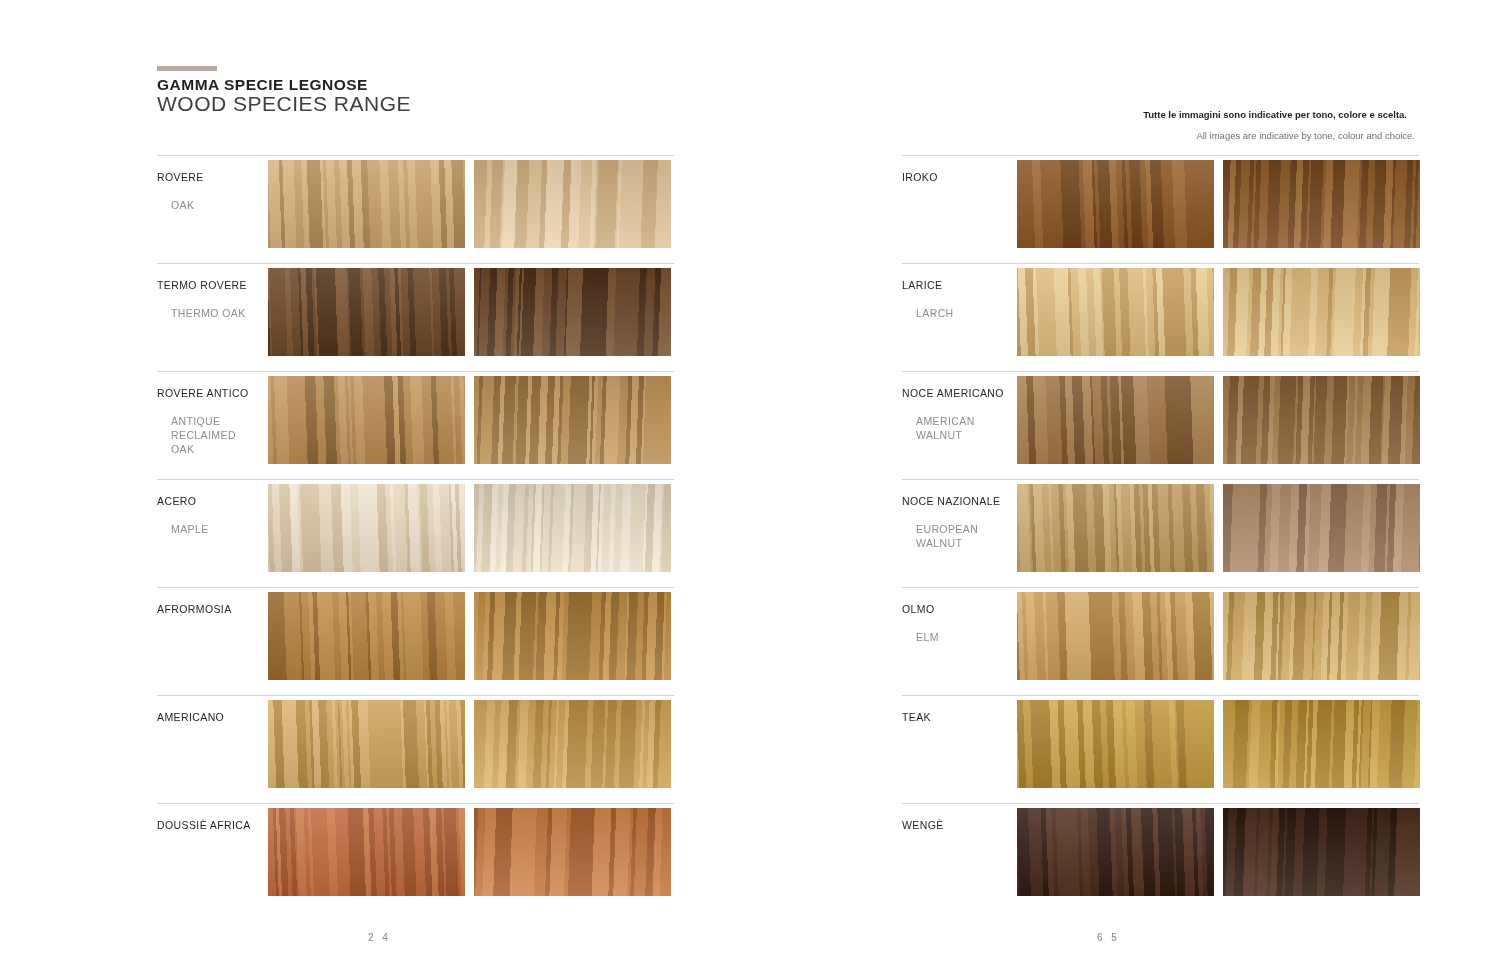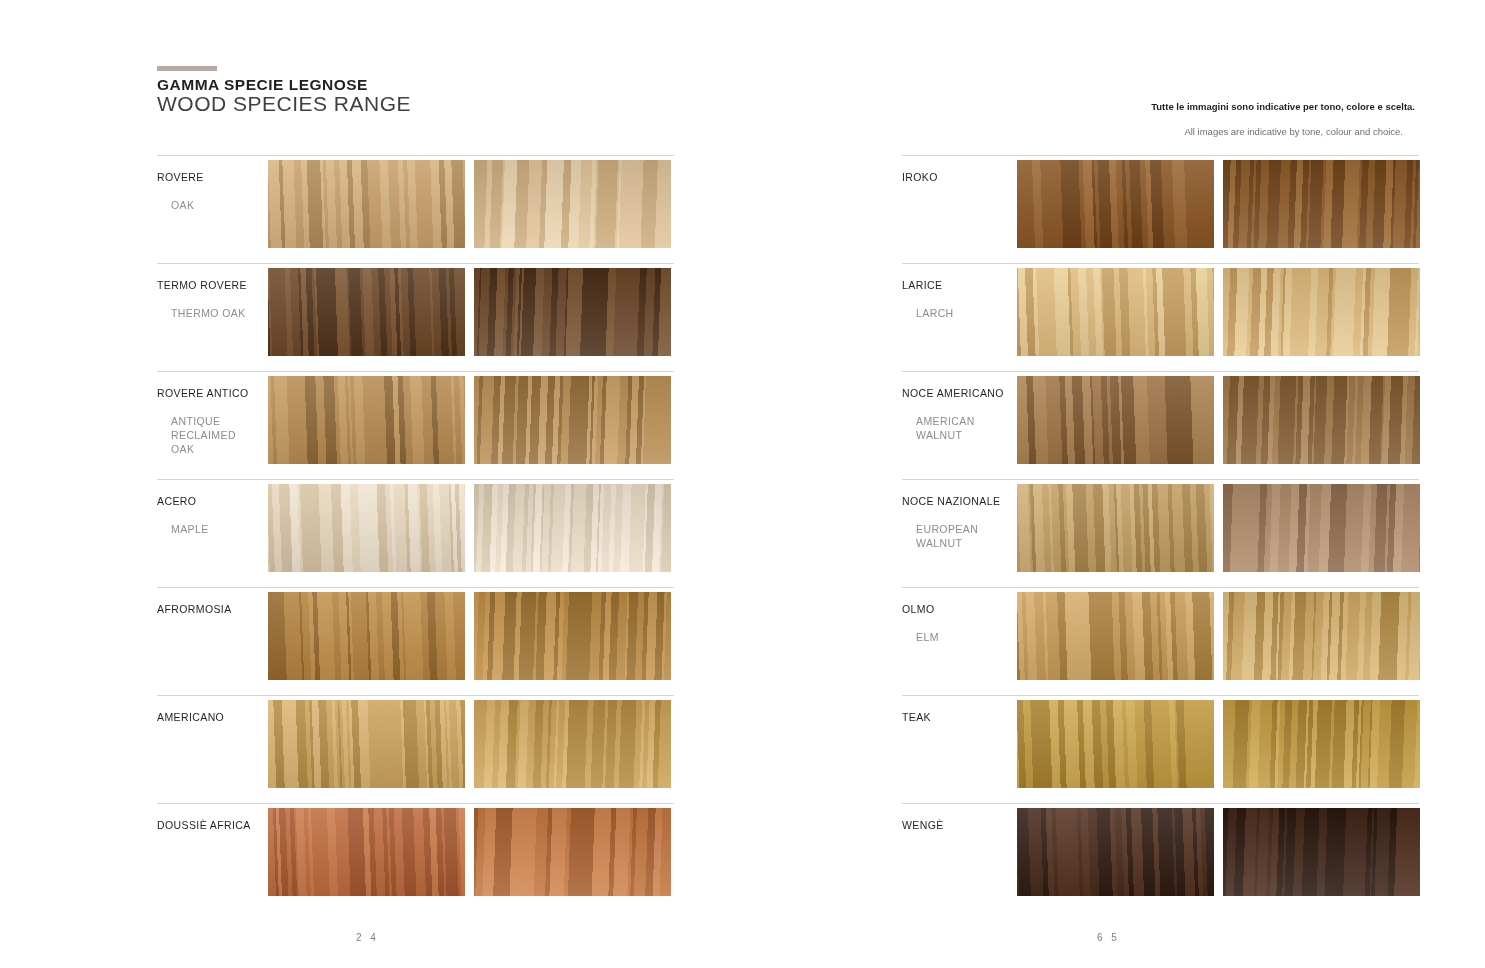--- a/index.html
+++ b/index.html
@@ -56,27 +56,27 @@
     position: absolute;
     right: 70px;
     top: 100px;
     text-align: right;
   }
   .note-it {
     font-size: 9.5px;
     font-weight: bold;
     color: #231f20;
     line-height: 13px;
-    margin: 0;
+    margin: 8px;
   }
   .note-en {
     font-size: 9.5px;
     color: #6d6e71;
     line-height: 13px;
-    margin: 12px;
+    margin: 0;
   }
 
   
   .column {
     position: absolute;
     top: 155px;
     width: 517px;
   }
   .column.left  { left: 157px; }
   .column.right { left: 902px; }
@@ -130,21 +130,21 @@
   }
 
   
   .page-number {
     position: absolute;
     bottom: 25px;
     font-size: 10px;
     letter-spacing: 3px;
     color: #808285;
   }
-  .page-number.left  { left: 356px; }
+  .page-number.left  { left: 368px; }
   .page-number.right { left: 1097px; }
 </style>
 </head>
 <body>
 
 <div class="page">
 
   <div class="header-rule"></div>
 
   <div class="title-block">

